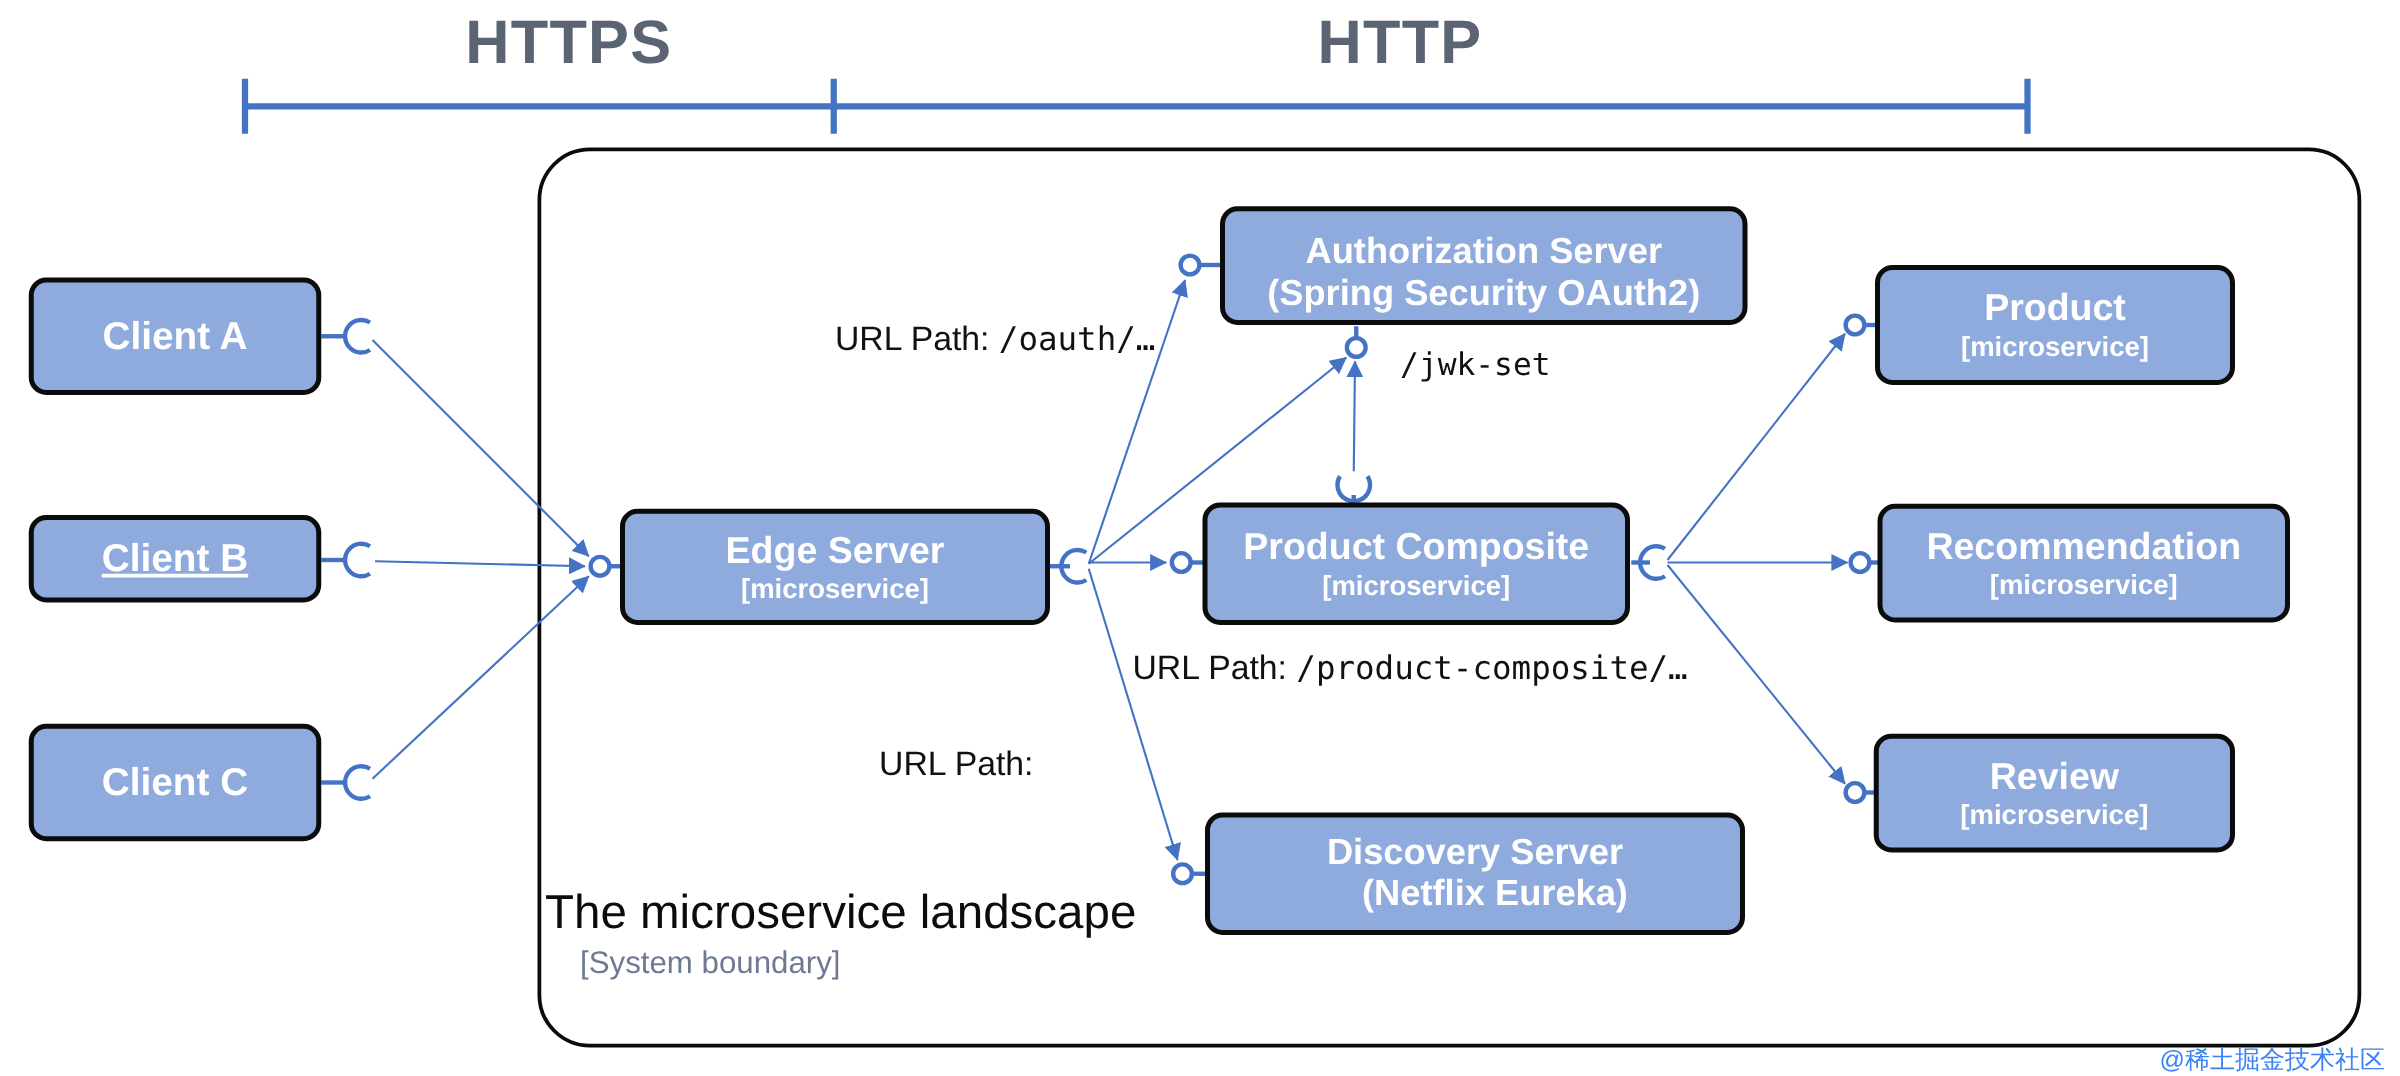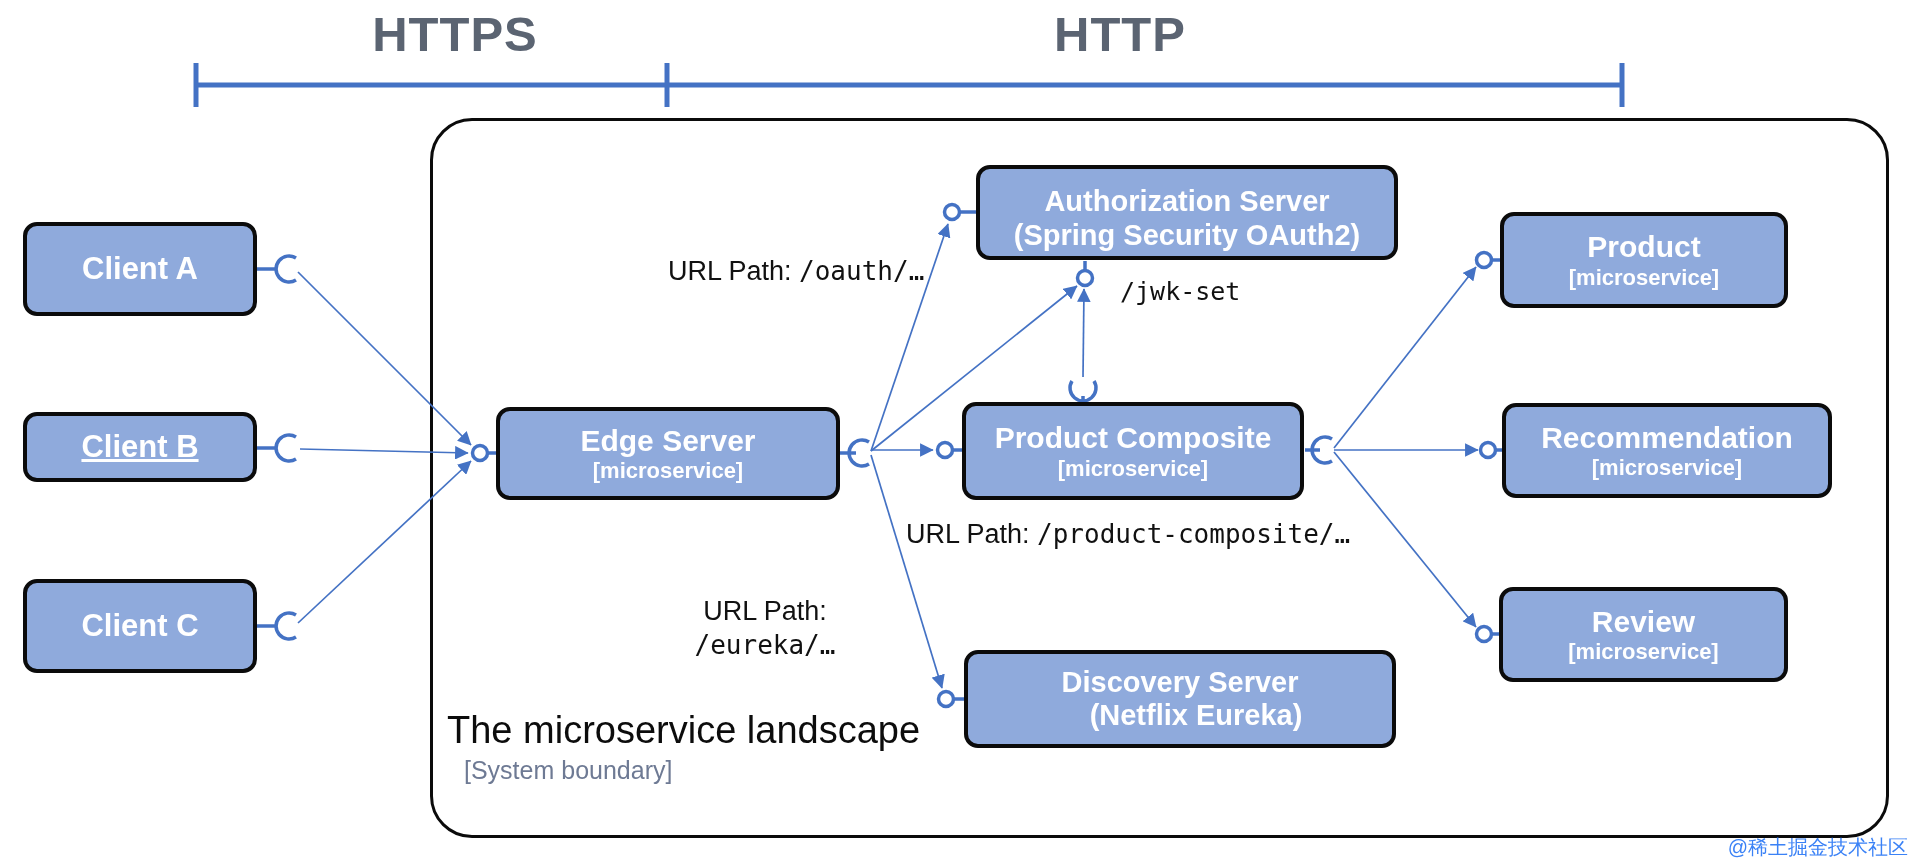--- a/index.html
+++ b/index.html
@@ -20,21 +20,21 @@
   .nt{font-size:30px;font-weight:bold;}
   .ns{font-size:22px;font-weight:bold;}
   .client .nt{font-size:31px;}
   .proto{
     position:absolute;font-size:49px;font-weight:bold;color:#5B6472;
     text-align:center;letter-spacing:1px;top:6px;
   }
   .anno{position:absolute;color:#111111;font-size:27px;}
   .mono{font-family:"DejaVu Sans Mono",monospace;font-size:26px;}
   .anno-center{text-align:center;}
-  .landscape-title{position:absolute;left:447px;top:709px;font-size:38px;color:#0c0c0c;}
+  .landscape-title{position:absolute;left:436px;top:709px;font-size:38px;color:#0c0c0c;}
   .boundary-label{position:absolute;left:464px;top:756px;font-size:25px;color:#6E7A94;}
   .watermark{position:absolute;right:12px;top:834px;font-size:20px;color:#3b82f6;}
 </style>
 </head>
 <body>
 
 <div id="canvas">
 
   <div class="boundary"></div>
 
@@ -155,21 +155,20 @@
   </div>
 
   <div class="anno mono" style="left:1120px;top:277px;font-size:25px;">/jwk-set</div>
 
   <div class="anno" style="left:906px;top:519px;">
     <span>URL Path: </span><span class="mono">/product-composite/…</span>
   </div>
 
   <div class="anno anno-center" style="left:645px;top:595px;width:240px;line-height:1.25;">
     <span style="display:block;">URL Path:</span>
-    <span class="mono" style="display:block;">/eureka/…</span>
   </div>
 
   <div class="landscape-title">The microservice landscape</div>
   <div class="boundary-label">[System boundary]</div>
 
   <div class="watermark">@稀土掘金技术社区</div>
 
 </div>
 
 </body></html>

